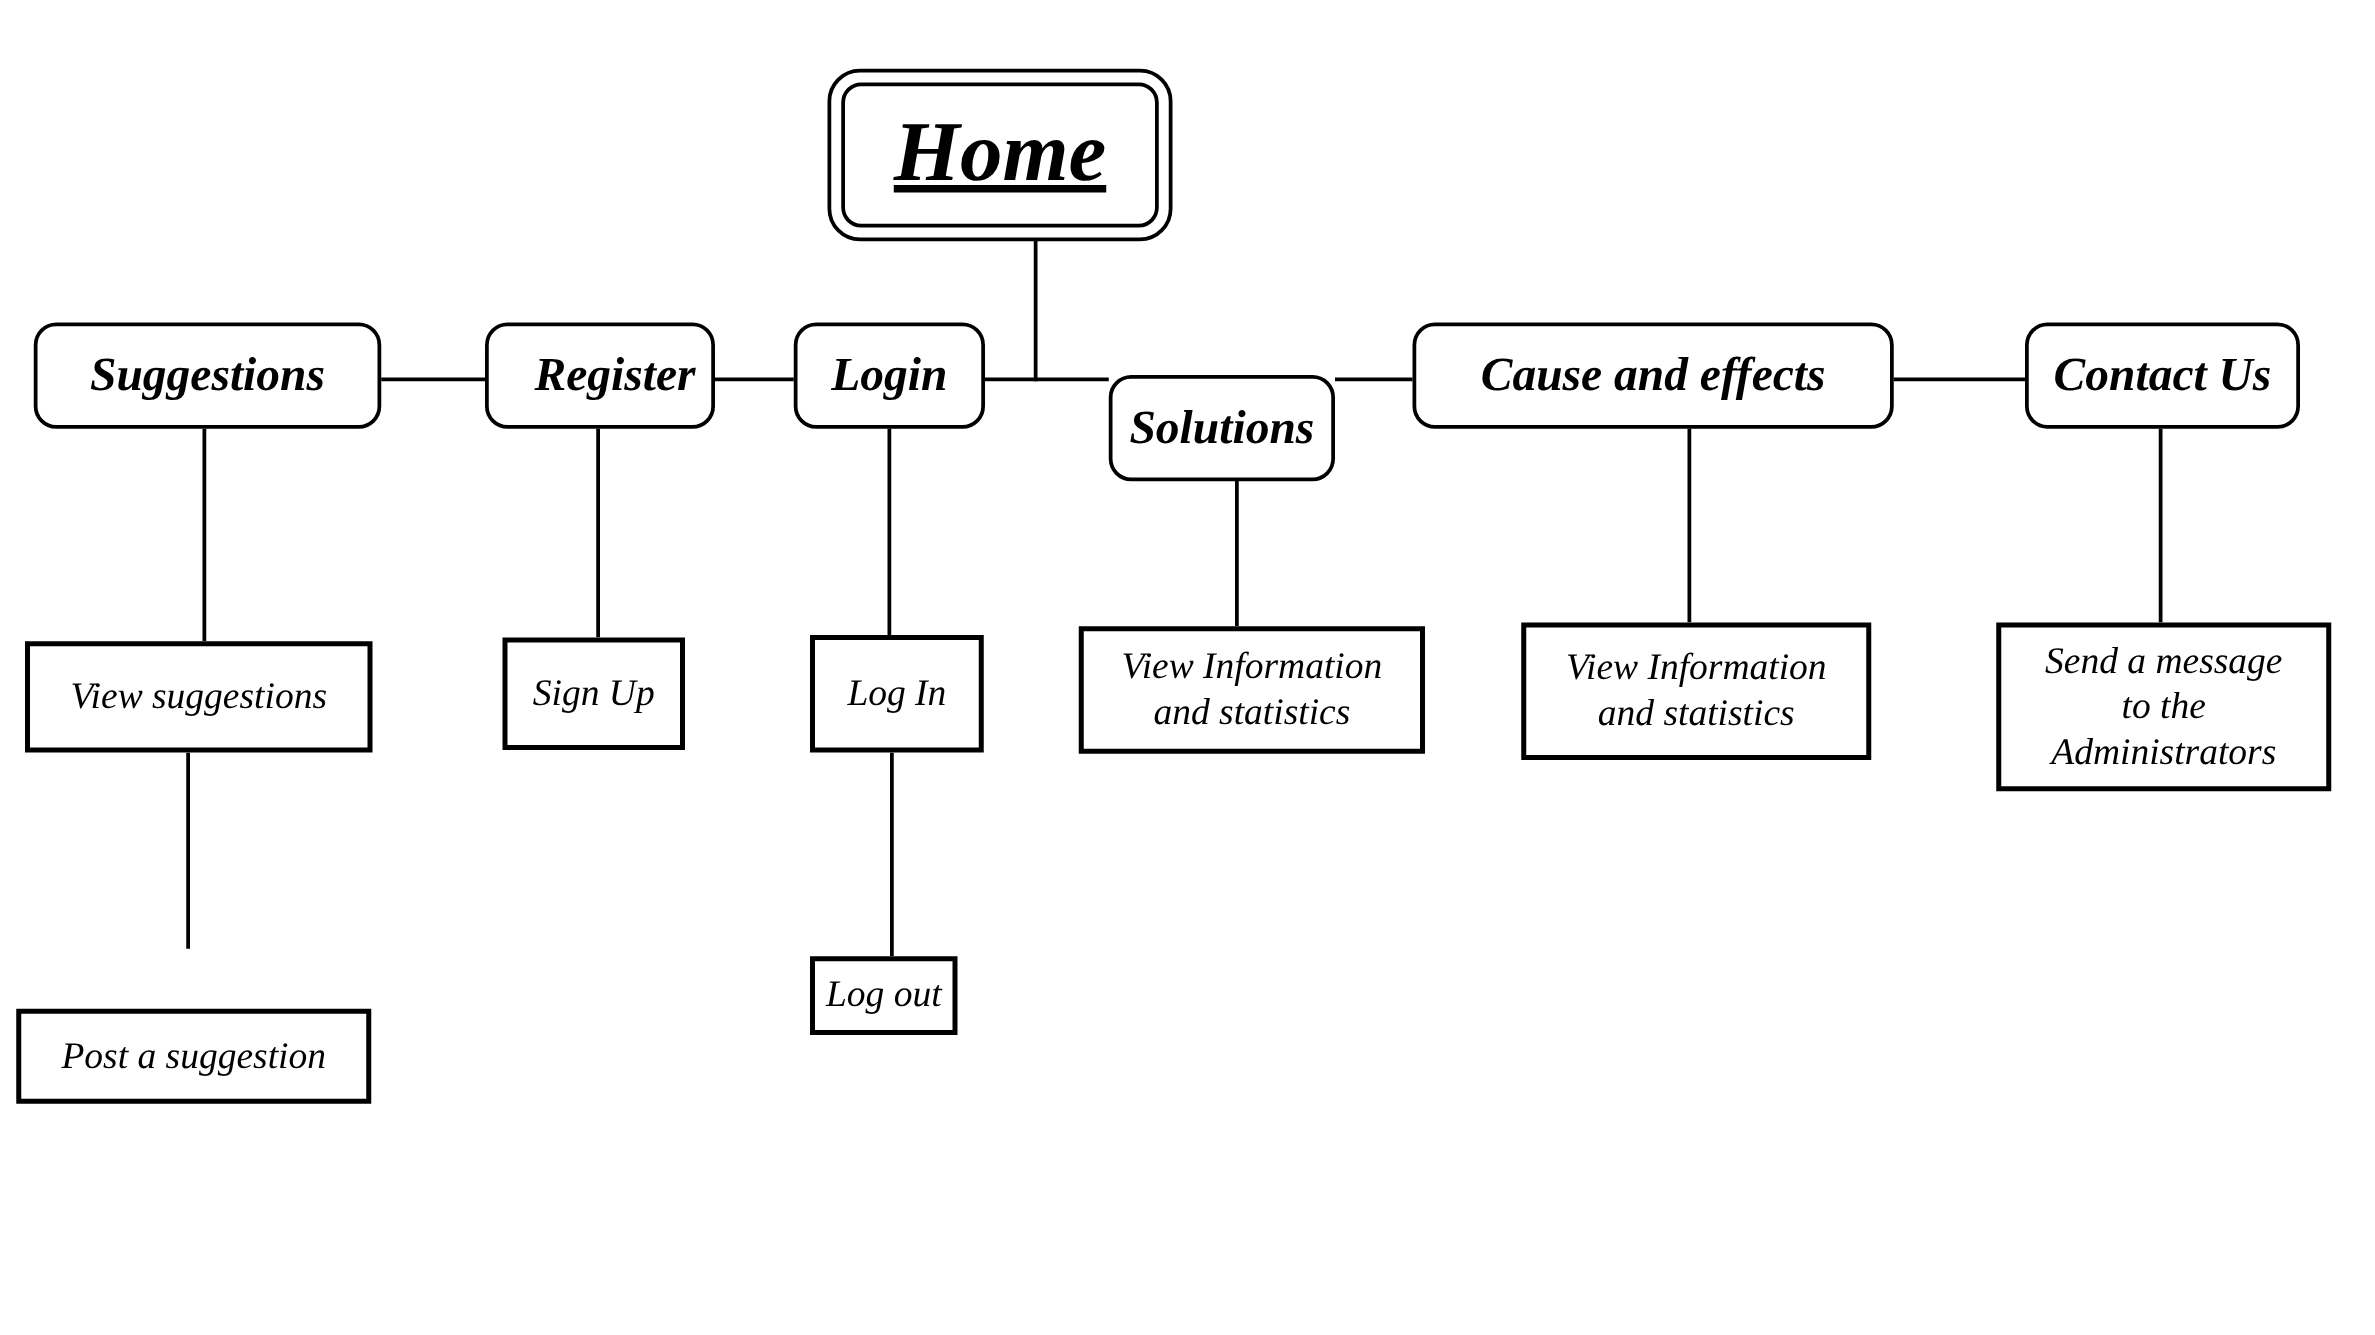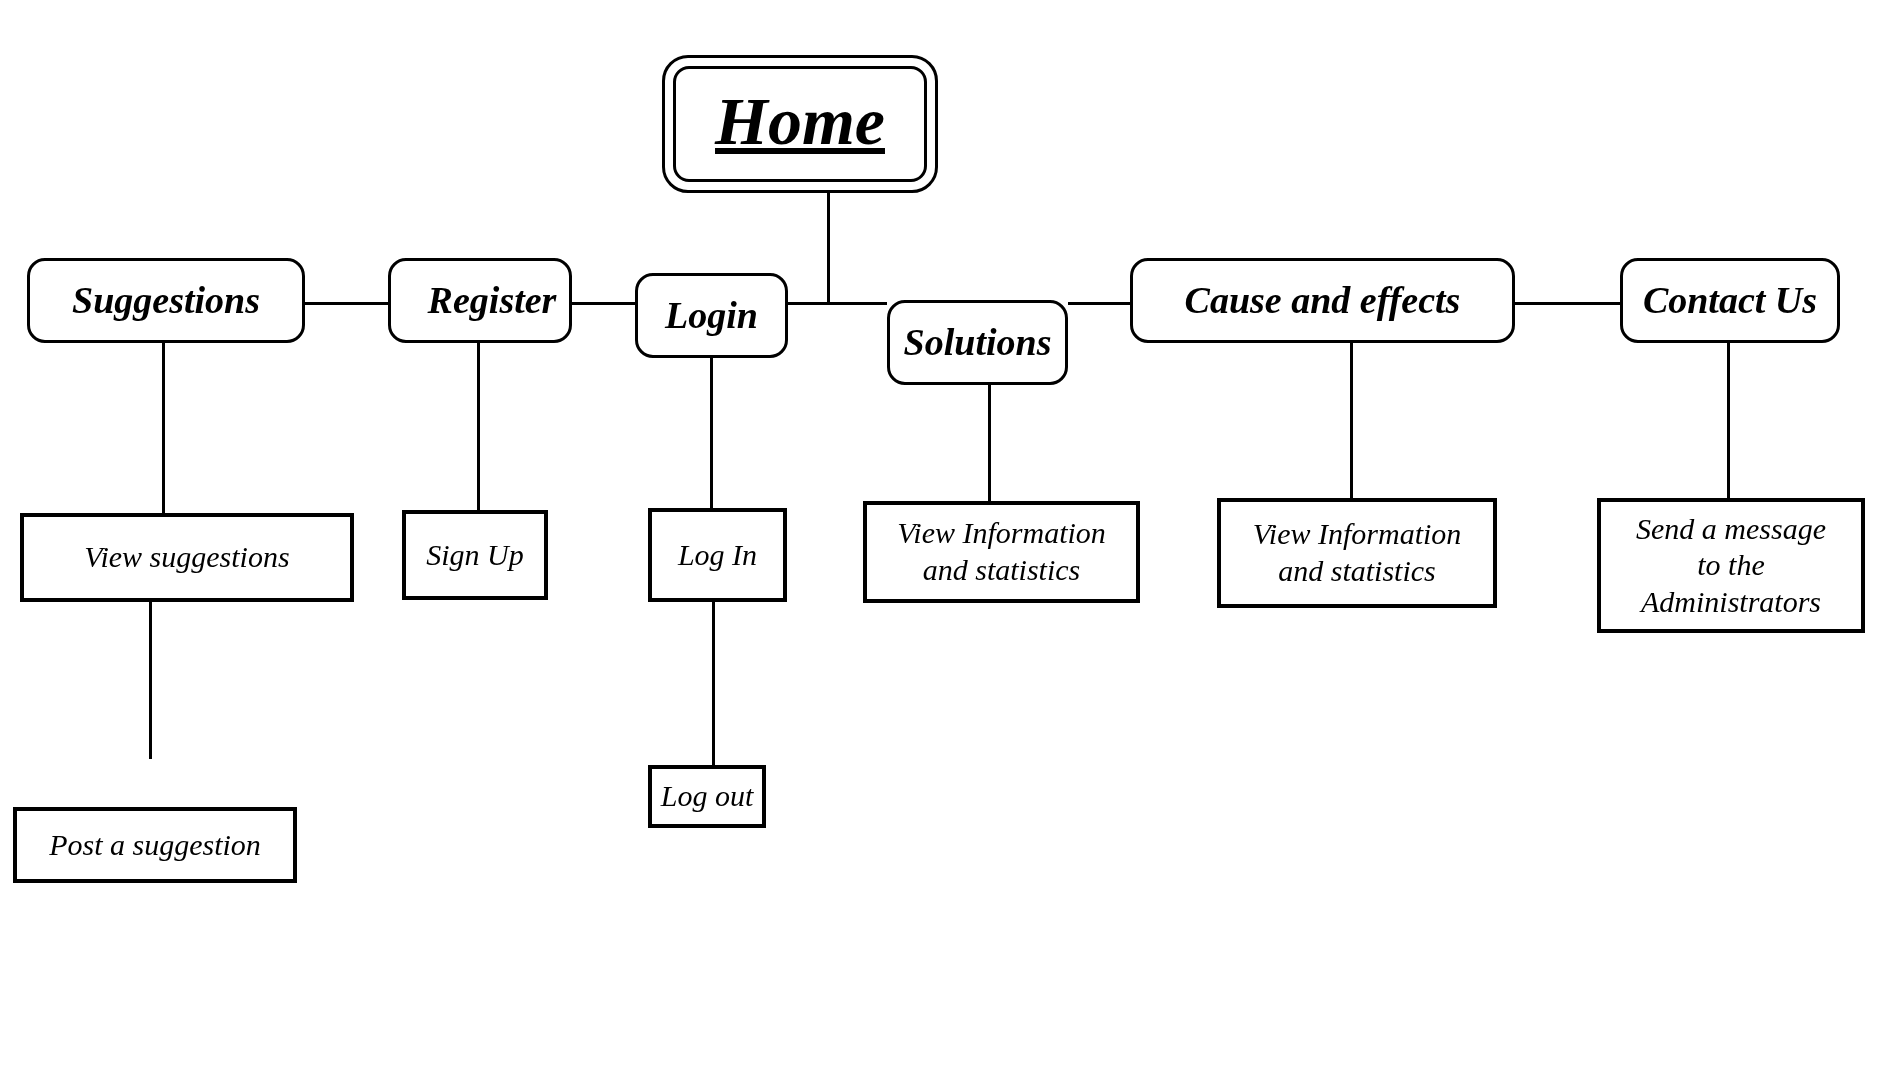--- a/index.html
+++ b/index.html
@@ -100,37 +100,37 @@
   </div>
 
   <div class="node section" style="left:27px; top:258px; width:278px; height:85px;">
     <span class="label">Suggestions</span>
   </div>
 
   <div class="node section" style="left:388px; top:258px; width:184px; height:85px;padding-left:24px;">
     <span class="label">Register</span>
   </div>
 
-  <div class="node section" style="left:635px; top:273px; width:153px; height:85px;">
+  <div class="node section" style="left:635px; top:258px; width:153px; height:85px;">
     <span class="label">Login</span>
   </div>
 
   <div class="node section" style="left:887px; top:258px; width:181px; height:85px;margin-top:42px;">
     <span class="label">Solutions</span>
   </div>
 
   <div class="node section" style="left:1130px; top:258px; width:385px; height:85px;">
     <span class="label">Cause and effects</span>
   </div>
 
   <div class="node section" style="left:1620px; top:258px; width:220px; height:85px;">
     <span class="label">Contact Us</span>
   </div>
 
-  <div class="node leaf" style="left:20px; top:513px; width:334px; height:89px;">
+  <div class="node leaf" style="left:20px; top:513px; width:278px; height:89px;">
     <span class="label">View suggestions</span>
   </div>
 
   <div class="node leaf" style="left:402px; top:510px; width:146px; height:90px;">
     <span class="label">Sign Up</span>
   </div>
 
   <div class="node leaf" style="left:648px; top:508px; width:139px; height:94px;">
     <span class="label">Log In</span>
   </div>

